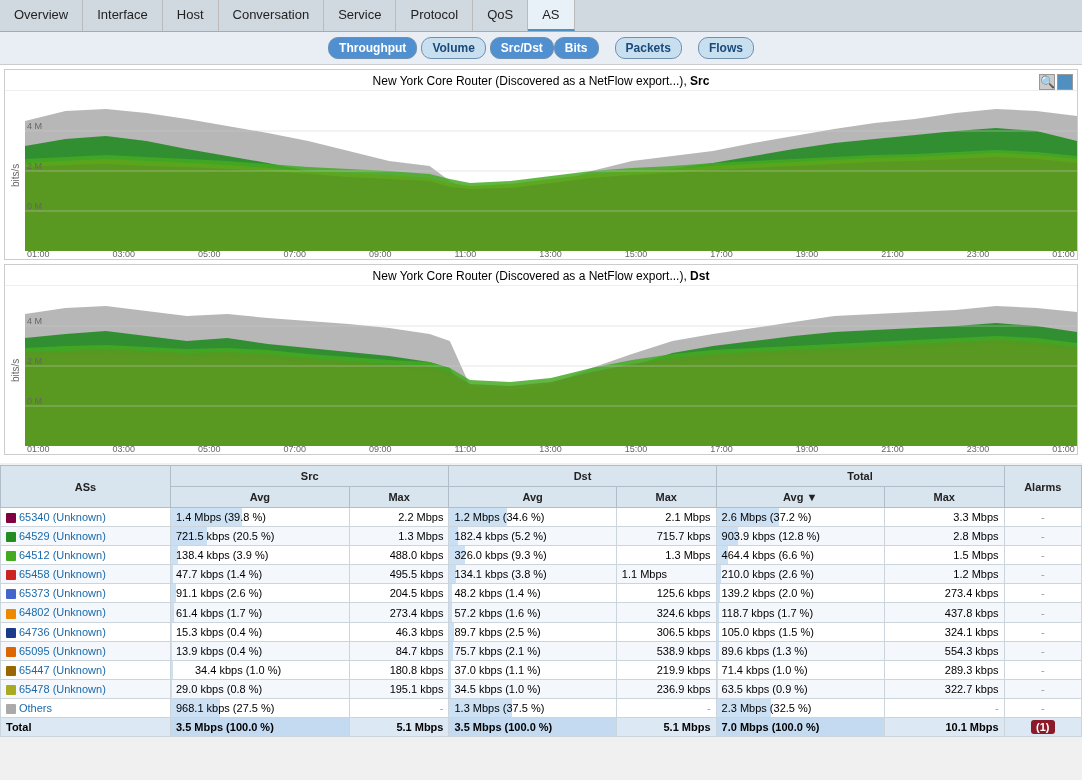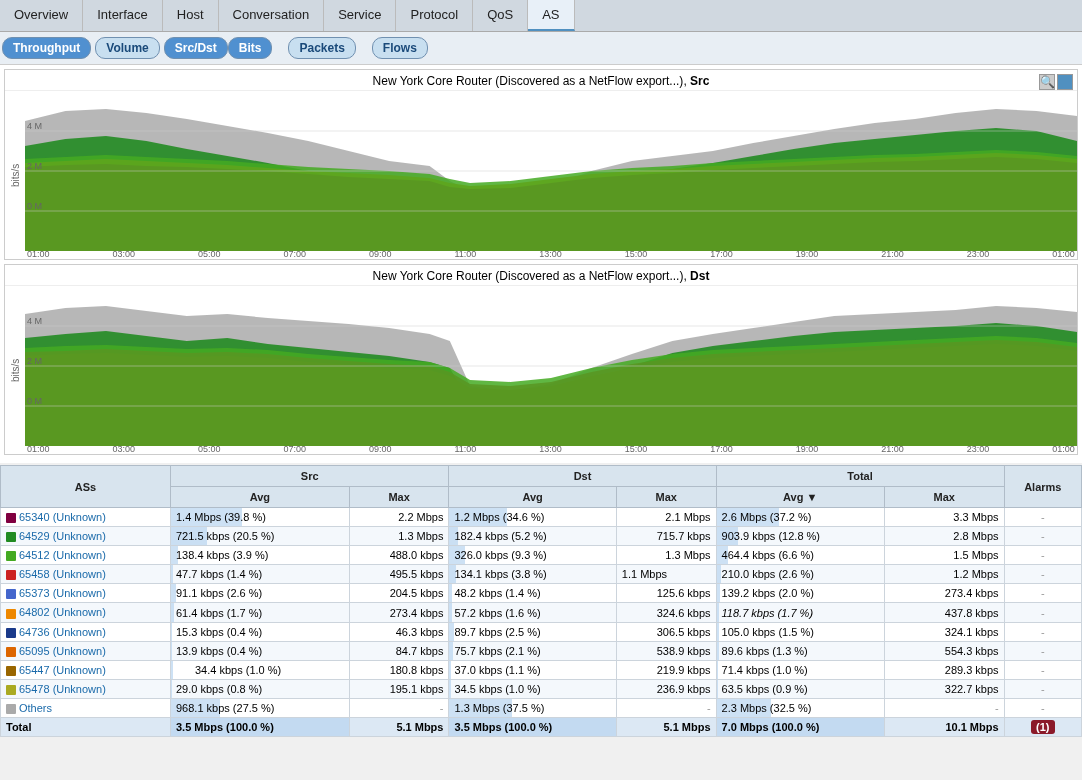--- a/index.html
+++ b/index.html
@@ -12,21 +12,21 @@
       cursor: pointer;
       font-size: 13px;
       font-weight: 500;
       color: #222;
       border-right: 1px solid #bbb;
     }
     .top-nav .nav-item.active { background: #e8f0f8; border-bottom: 2px solid #5090c0; }
 
     
     .sub-nav {
-      display: flex; justify-content: flex-start;
+      display: flex; justify-content: center;
       background: #e8eef4; padding: 5px 2px; border-bottom: 1px solid #ccc;
     }
     .sub-nav-left { display: flex; gap: 4px; }
     .sub-nav-right { display: flex; gap: 16px; }
     .btn-pill {
       padding: 3px 10px; border-radius: 10px; border: 1px solid #7090b0;
       background: #c8dff0; color: #1a4a7a; font-size: 12px; cursor: pointer; font-weight: bold;
     }
     .btn-pill.active { background: #5090d0; color: #fff; }
 
@@ -272,21 +272,21 @@
           <td class="bar-cell" style="position: relative; min-width: 100px;"><div class="bar-bg" style="width: 2%;"></div><span class="bar-text">139.2 kbps (2.0 %)</span></td>
           <td style="text-align: right;">273.4 kbps</td>
           <td style="text-align: center; color: rgb(153, 153, 153);">-</td>
         </tr>
         <tr>
           <td><span class="color-dot" style="background: rgb(238, 136, 0);"></span><span class="as-name">64802 (Unknown)</span></td>
           <td class="bar-cell" style="position: relative; min-width: 100px;"><div class="bar-bg" style="width: 1.7%;"></div><span class="bar-text">61.4 kbps (1.7 %)</span></td>
           <td style="text-align: right;">273.4 kbps</td>
           <td class="bar-cell" style="position: relative; min-width: 100px;"><div class="bar-bg" style="width: 1.6%;"></div><span class="bar-text">57.2 kbps (1.6 %)</span></td>
           <td style="text-align: right;">324.6 kbps</td>
-          <td class="bar-cell" style="position: relative; min-width: 100px; font-style: italic;"><div class="bar-bg" style="width: 1.7%;"></div><span class="bar-text">118.7 kbps (1.7 %)</span></td>
+          <td class="bar-cell" style="position: relative; min-width: 100px;"><div class="bar-bg" style="width: 1.7%;"></div><span class="bar-text">118.7 kbps (1.7 %)</span></td>
           <td style="text-align: right;">437.8 kbps</td>
           <td style="text-align: center; color: rgb(153, 153, 153);">-</td>
         </tr>
         <tr>
           <td><span class="color-dot" style="background: rgb(26, 58, 138);"></span><span class="as-name">64736 (Unknown)</span></td>
           <td class="bar-cell" style="position: relative; min-width: 100px;"><div class="bar-bg" style="width: 0.4%;"></div><span class="bar-text">15.3 kbps (0.4 %)</span></td>
           <td style="text-align: right;">46.3 kbps</td>
           <td class="bar-cell" style="position: relative; min-width: 100px;"><div class="bar-bg" style="width: 2.5%;"></div><span class="bar-text">89.7 kbps (2.5 %)</span></td>
           <td style="text-align: right;">306.5 kbps</td>
           <td class="bar-cell" style="position: relative; min-width: 100px;"><div class="bar-bg" style="width: 1.5%;"></div><span class="bar-text">105.0 kbps (1.5 %)</span></td>

